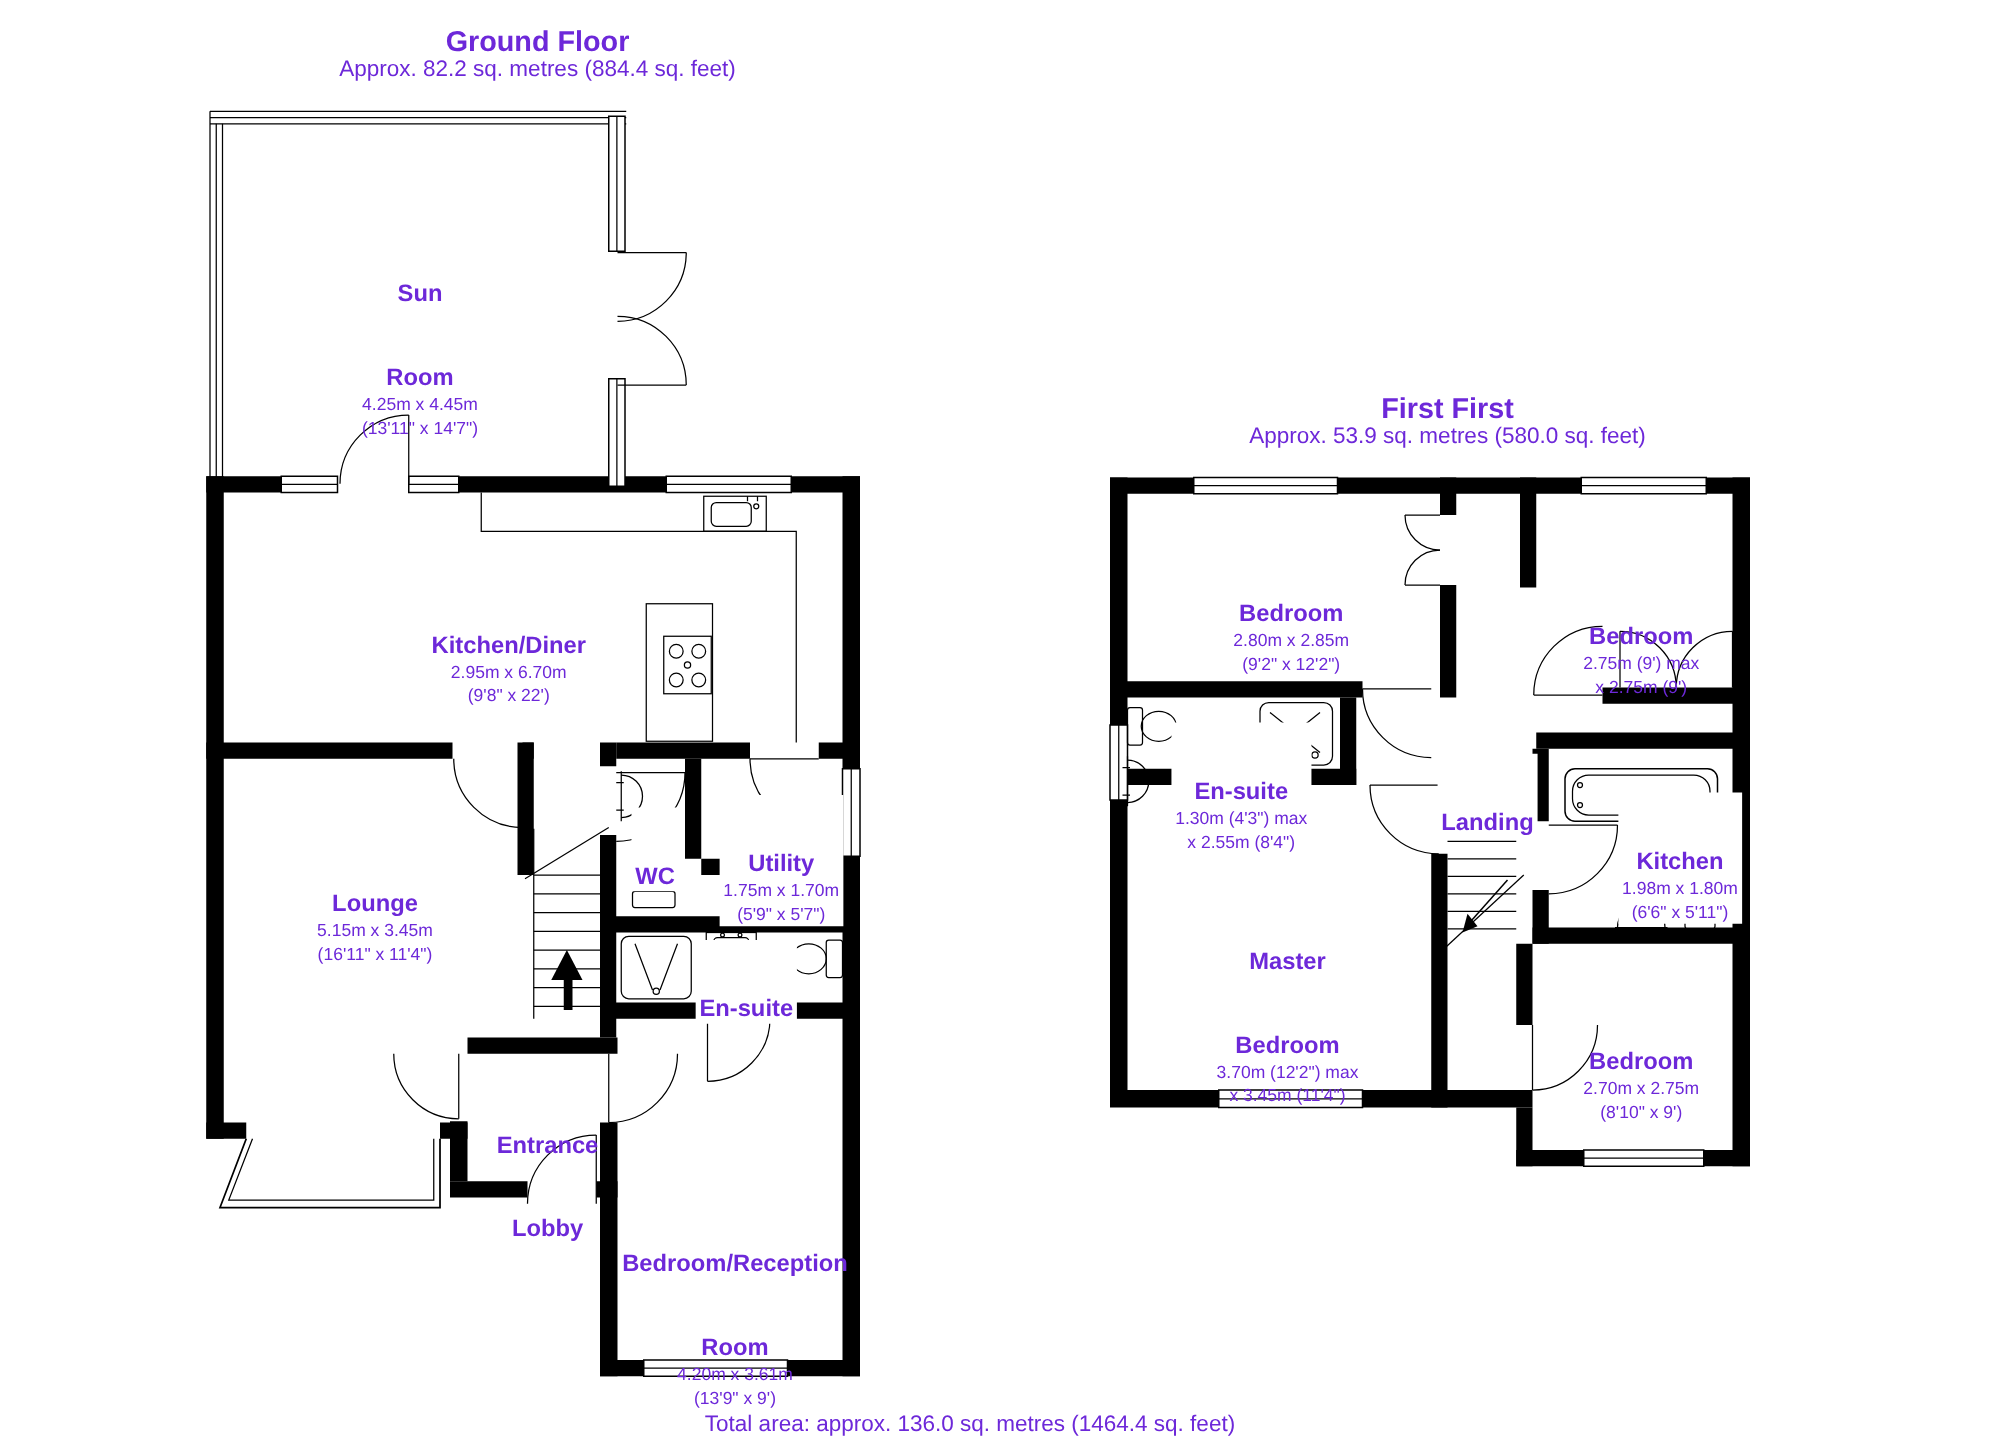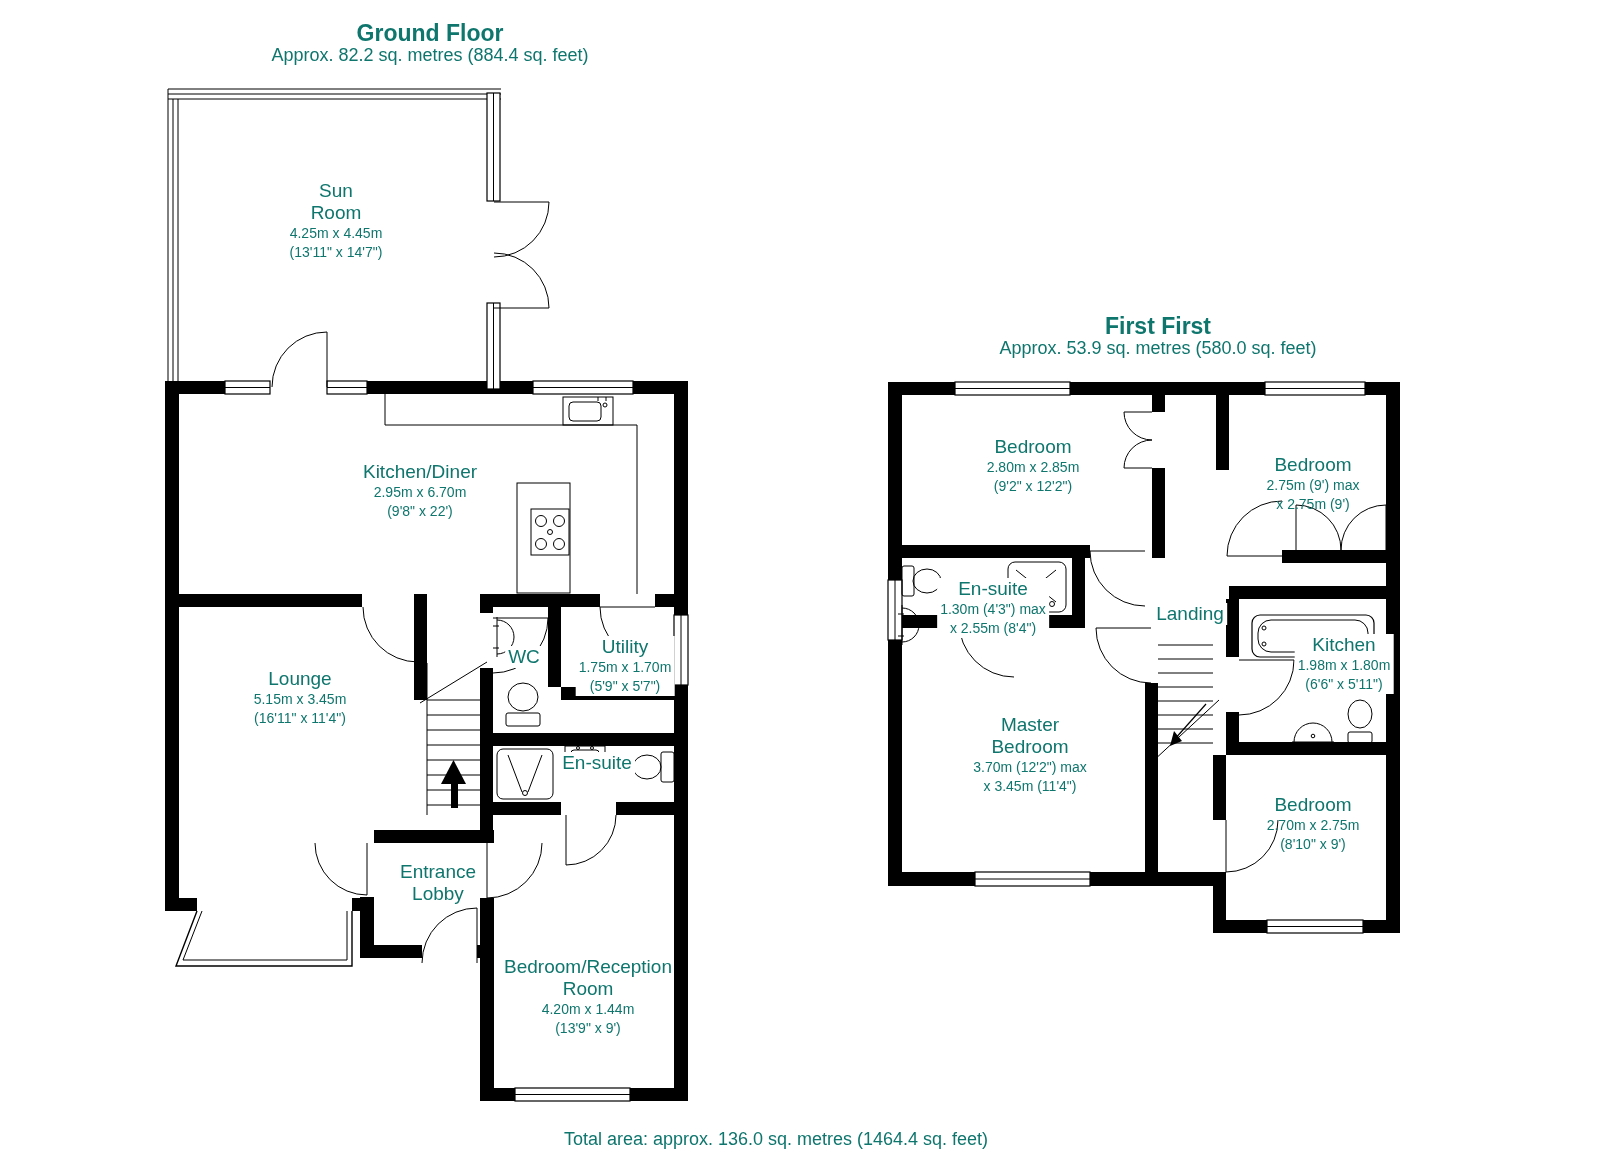--- a/index.html
+++ b/index.html
@@ -1,22 +1,22 @@
 <!DOCTYPE html>
 <html><head>
 <meta charset="utf-8">
 <style>
   html,body{margin:0;padding:0;}
   body{
     width:1600px;height:1163px;position:relative;overflow:hidden;
     background:#ffffff;font-family:"Liberation Sans",sans-serif;color:#000;
   }
   #plan-svg{position:absolute;left:0;top:0;}
-  .plan-label{position:absolute;transform:translateX(-50%);text-align:center;white-space:nowrap;color:#0f766e;}
-  .rn{font-weight:normal;font-size:19px;line-height:22px;}
+  .plan-label{position:absolute;transform:translateX(-50%);text-align:center;white-space:nowrap;color:#6d28d9;}
+  .rn{font-weight:bold;font-size:19px;line-height:22px;margin-top:45px;}
   .rd{font-size:14px;line-height:19px;}
   .wbg{background:#ffffff;padding:0 3px;}
   .flr-title{font-weight:bold;font-size:23px;line-height:27px;}
   .flr-sub{font-size:18px;line-height:17px;}
   .footer-text{font-size:18px;line-height:22px;}
 </style>
 </head>
 <body>
 
 <svg id="plan-svg" width="1600" height="1163" viewBox="0 0 1600 1163" xmlns="http://www.w3.org/2000/svg">
@@ -342,21 +342,21 @@
   <div class="flr-sub">Approx. 53.9 sq. metres (580.0 sq. feet)</div>
 </div>
 
 <div class="plan-label" style="left:336px;top:180px">
   <div class="rn">Sun</div>
   <div class="rn">Room</div>
   <div class="rd">4.25m x 4.45m</div>
   <div class="rd">(13'11" x 14'7")</div>
 </div>
 
-<div class="plan-label" style="left:420px;top:461px">
+<div class="plan-label" style="left:407px;top:461px">
   <div class="rn">Kitchen/Diner</div>
   <div class="rd">2.95m x 6.70m</div>
   <div class="rd">(9'8" x 22')</div>
 </div>
 
 <div class="plan-label" style="left:300px;top:668px">
   <div class="rn">Lounge</div>
   <div class="rd">5.15m x 3.45m</div>
   <div class="rd">(16'11" x 11'4")</div>
 </div>
@@ -376,21 +376,21 @@
 </div>
 
 <div class="plan-label" style="left:438px;top:861px">
   <div class="rn">Entrance</div>
   <div class="rn">Lobby</div>
 </div>
 
 <div class="plan-label" style="left:588px;top:956px">
   <div class="rn">Bedroom/Reception</div>
   <div class="rn">Room</div>
-  <div class="rd">4.20m x 1.44m</div>
+  <div class="rd">4.20m x 3.61m</div>
   <div class="rd">(13'9" x 9')</div>
 </div>
 
 <div class="plan-label" style="left:1033px;top:436px">
   <div class="rn">Bedroom</div>
   <div class="rd">2.80m x 2.85m</div>
   <div class="rd">(9'2" x 12'2")</div>
 </div>
 
 <div class="plan-label" style="left:1313px;top:454px">

